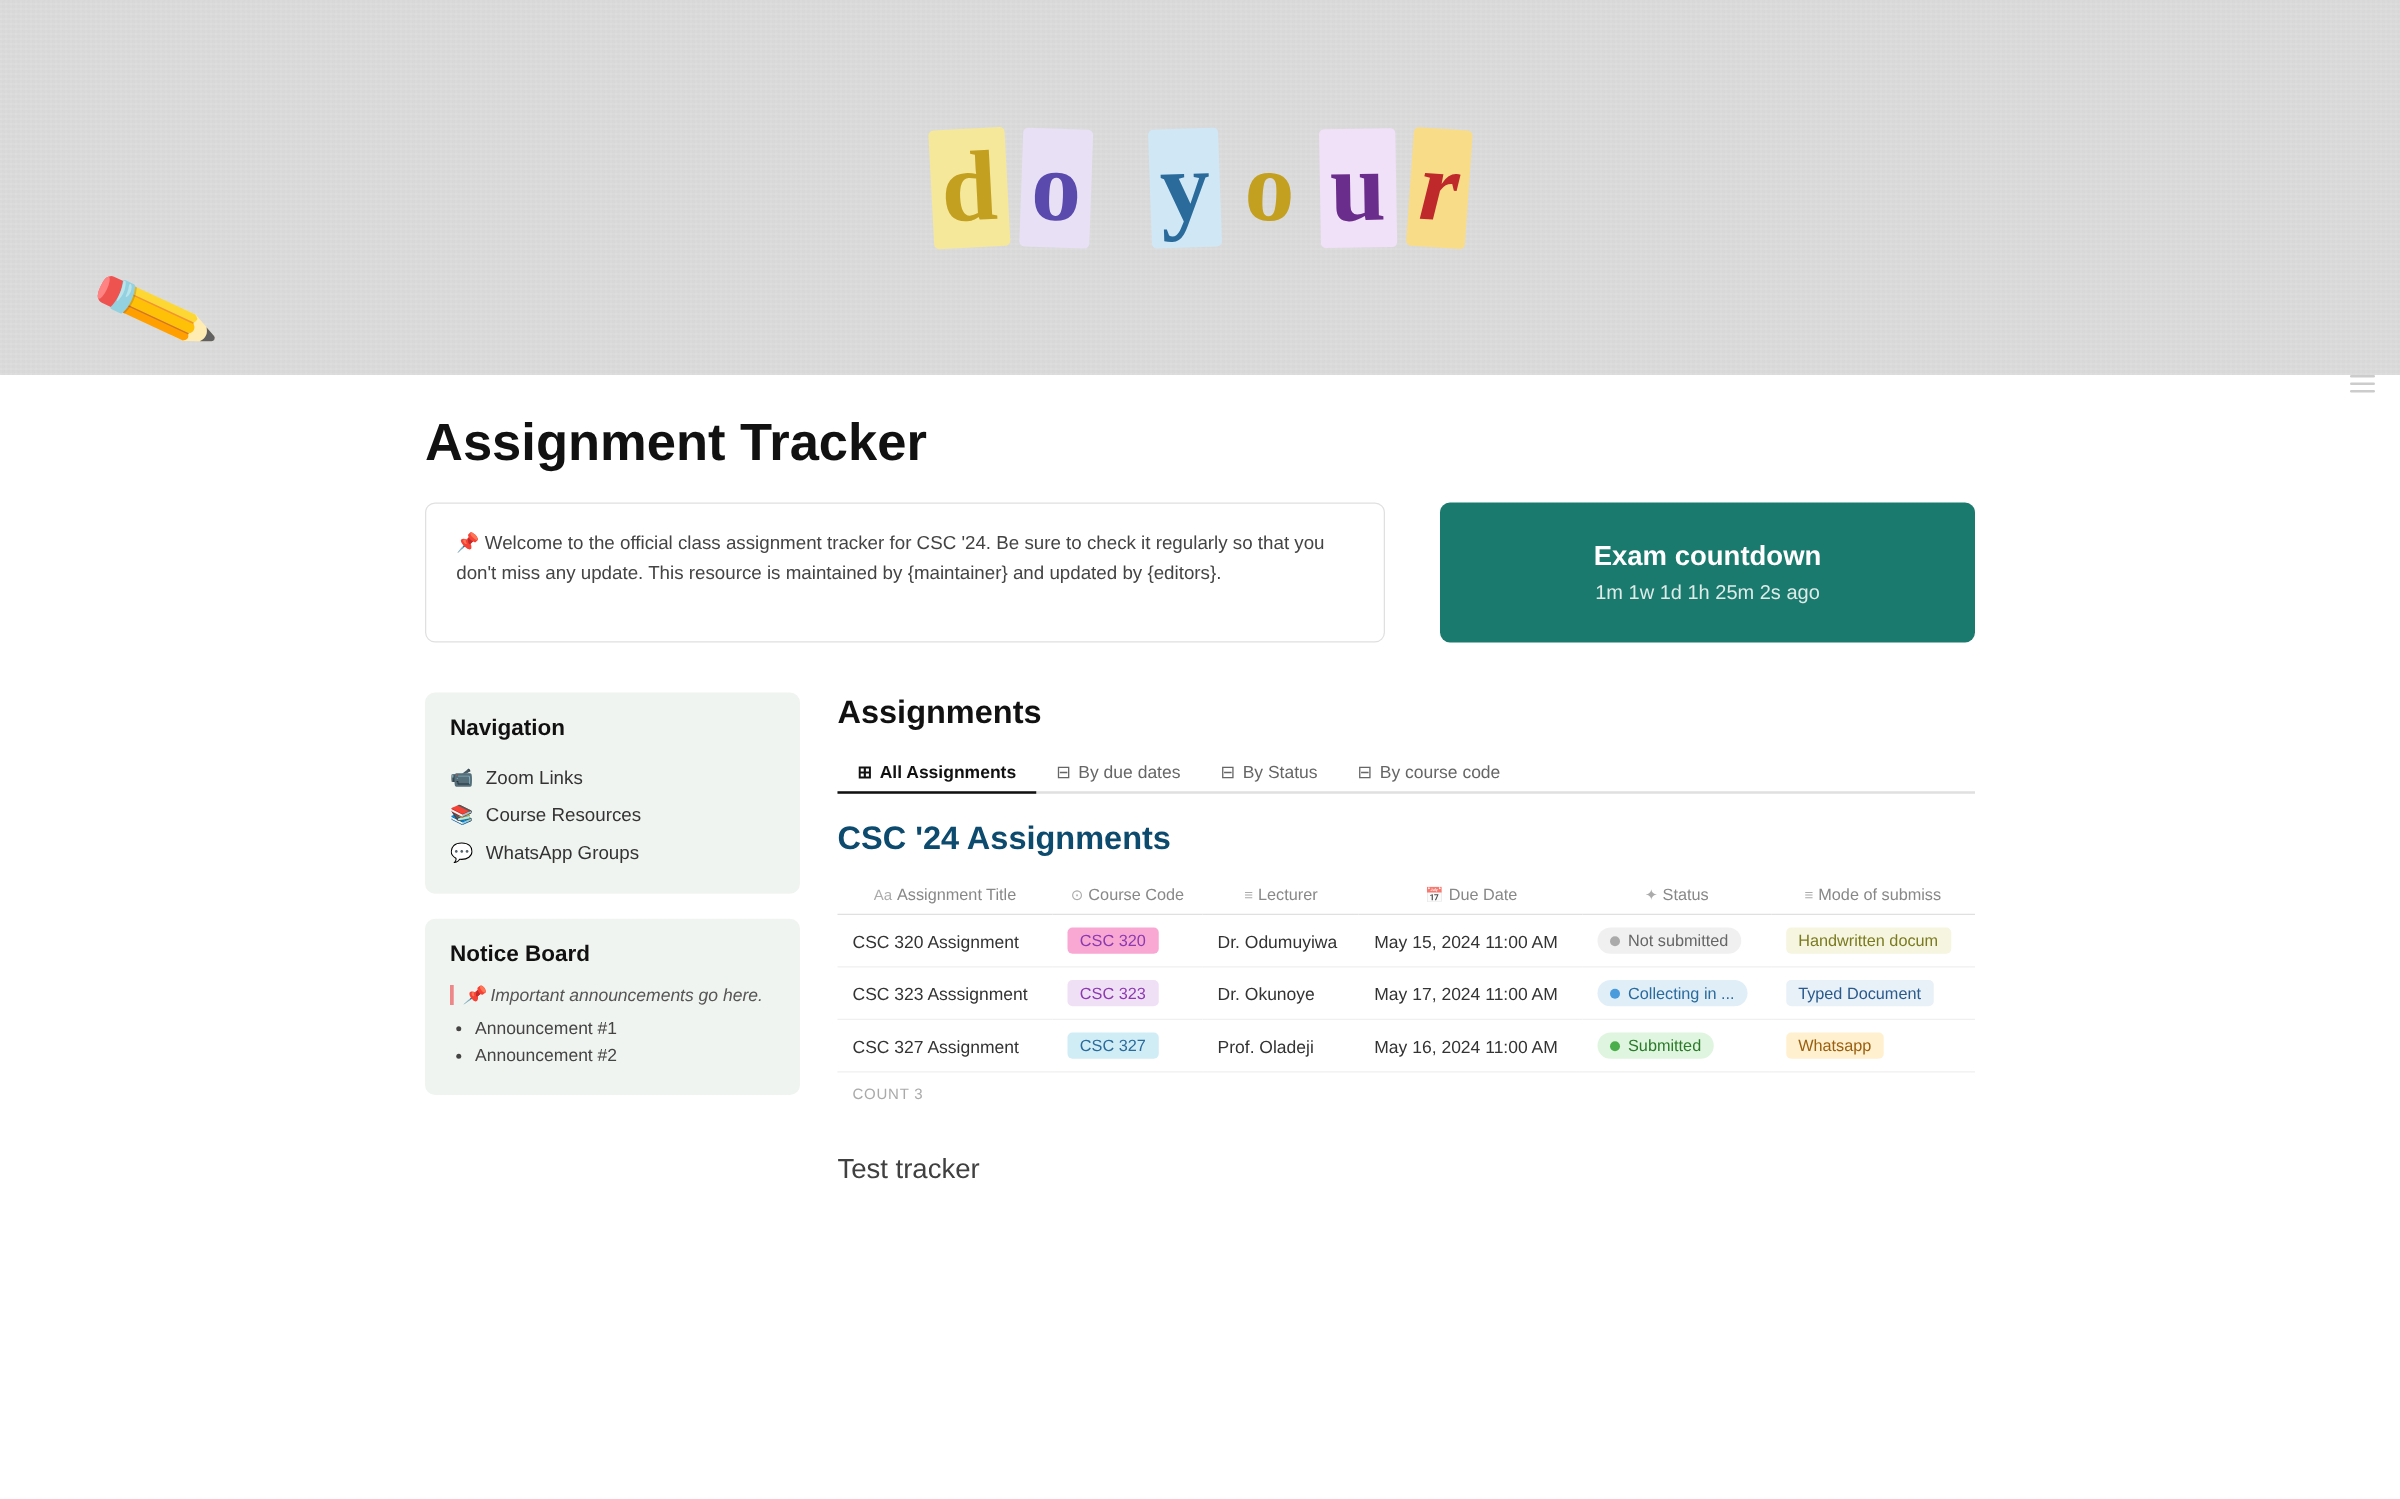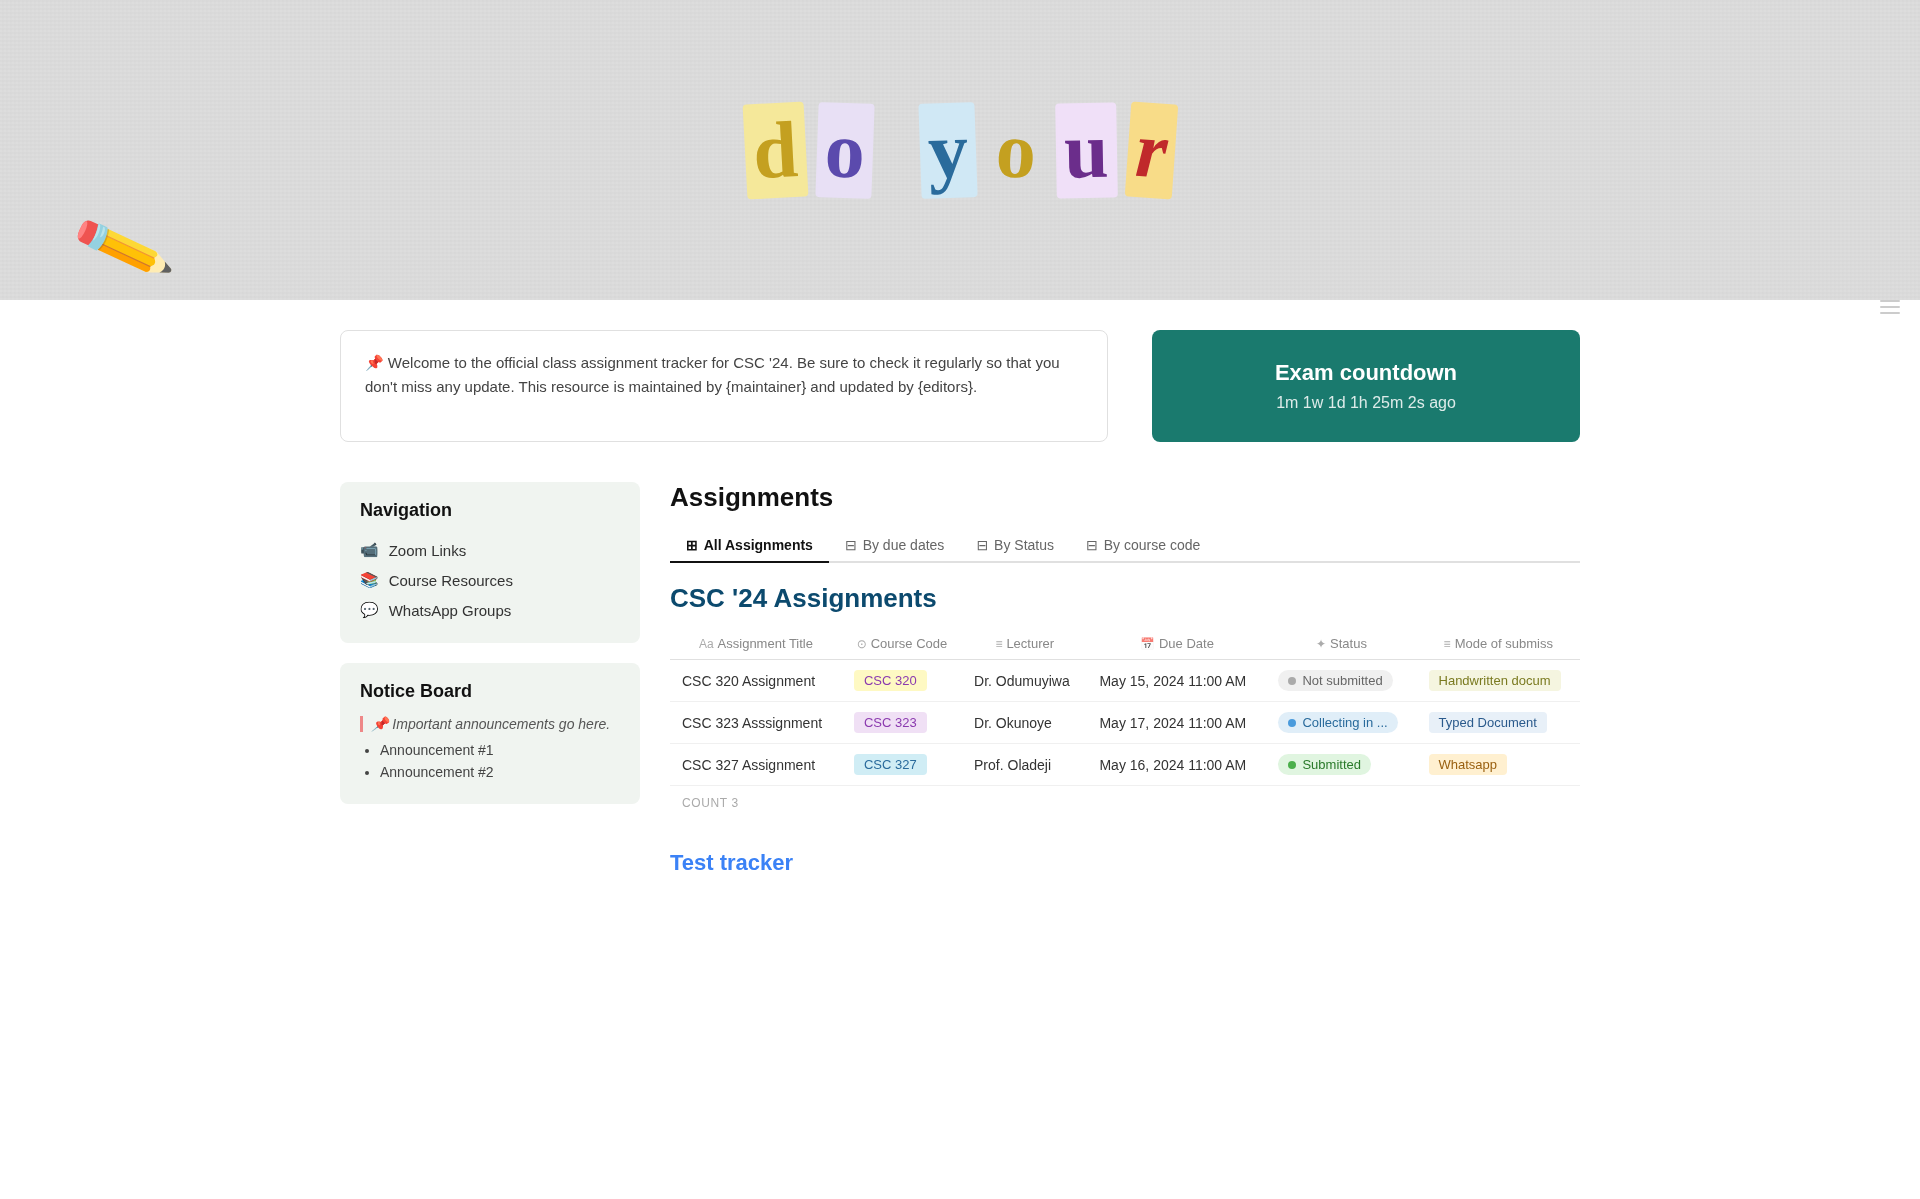--- a/index.html
+++ b/index.html
@@ -223,21 +223,21 @@
       vertical-align: middle;
     }
 
     .course-badge {
       display: inline-block;
       padding: 3px 10px;
       border-radius: 4px;
       font-size: 13px;
       font-weight: 500;
     }
-    .badge-320 { background: #fef9c3; color: #8b3aaf; }
+    .badge-320 { background: #f9a8d4; color: #8b3aaf; }
     .badge-323 { background: #f0e0f5; color: #8b3aaf; }
     .badge-327 { background: #d0edf5; color: #2a6b9c; }
 
     .status-badge {
       display: inline-flex;
       align-items: center;
       gap: 6px;
       padding: 3px 10px;
       border-radius: 12px;
       font-size: 13px;
@@ -268,22 +268,22 @@
     .count-row {
       padding: 10px 12px;
       font-size: 12px;
       color: #aaa;
       letter-spacing: 0.05em;
       text-transform: uppercase;
     }
 
     .test-tracker-title {
       font-size: 22px;
-      font-weight: 700;
-      color: #3b82f6;
+      font-weight: 400;
+      color: #404040;
       margin-top: 30px;
     }
 
     
     .scrollbar-hint {
       position: fixed;
       right: 20px;
       top: 300px;
       display: flex;
       flex-direction: column;
@@ -314,20 +314,21 @@
     <span class="banner-letter letter-y">y</span>
     <span class="banner-letter letter-o2">o</span>
     <span class="banner-letter letter-u">u</span>
     <span class="banner-letter letter-r">r</span>
   </div>
   <div class="pencil-icon">✏️</div>
 </div>
 
 <div class="page-content">
 
+  <h1 class="page-title">Assignment Tracker</h1>
 
   <div class="top-section">
     <div class="welcome-box">
       <span>📌 </span><span>Welcome to the official class assignment tracker for CSC '24. Be sure to check it regularly so that you don't miss any update. This resource is maintained by {maintainer} and updated by {editors}.</span>
     </div>
     <div class="exam-countdown">
       <div class="exam-countdown-title">Exam countdown</div>
       <div class="exam-countdown-time">1m 1w 1d 1h 25m 2s ago</div>
     </div>
   </div>

